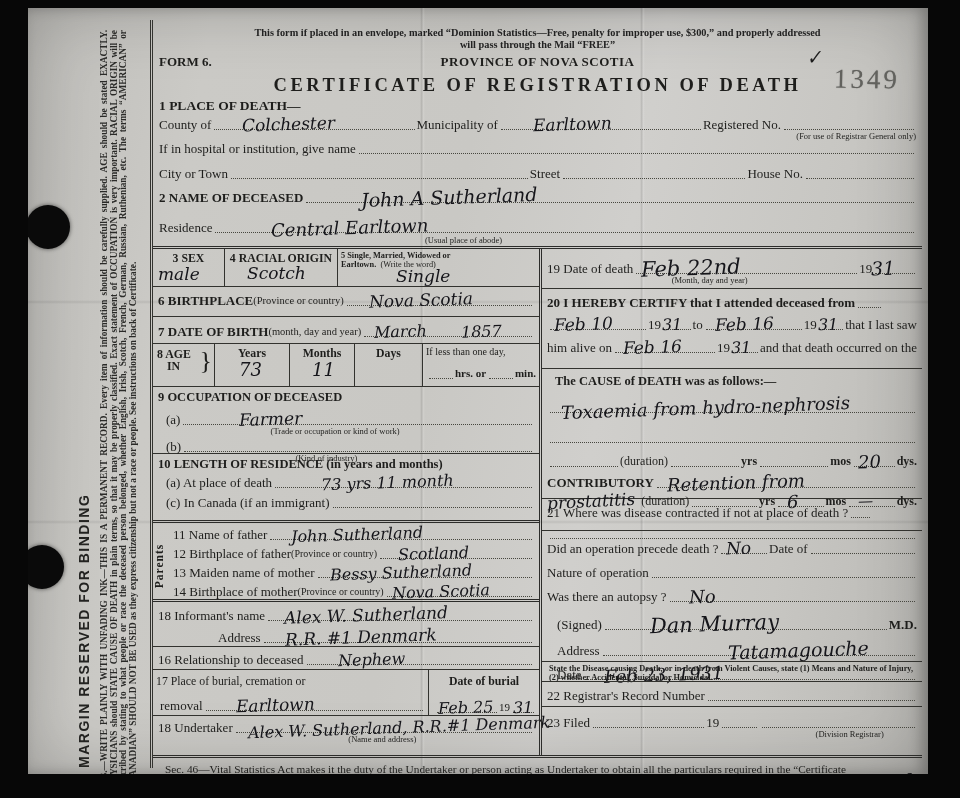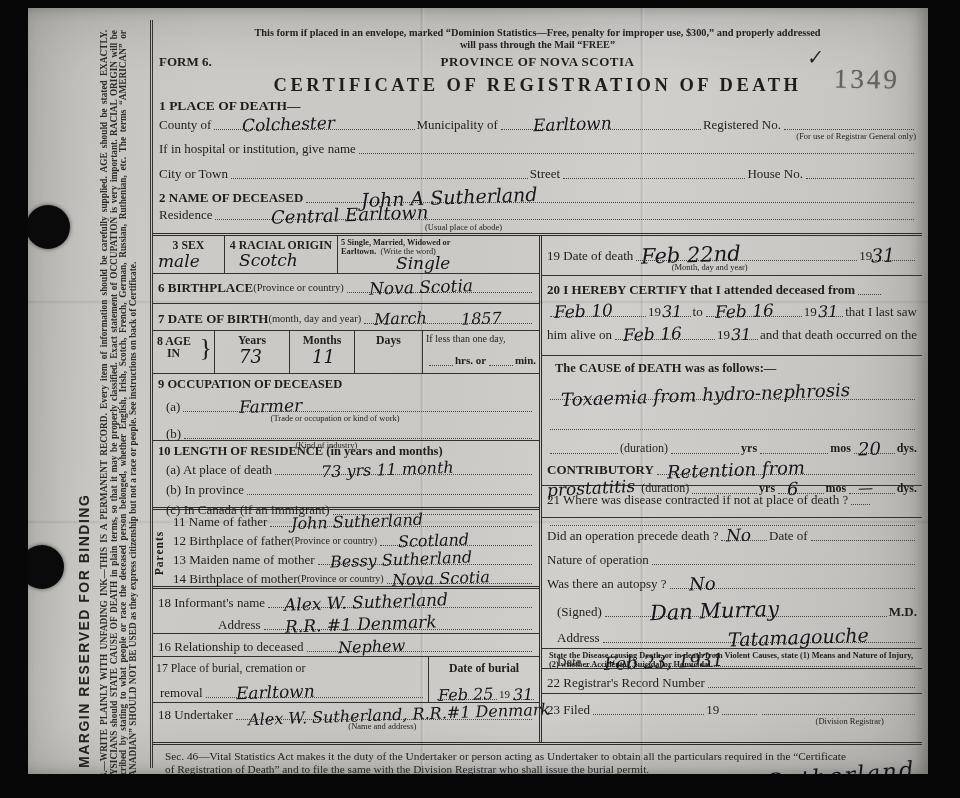--- a/index.html
+++ b/index.html
@@ -111,41 +111,41 @@
       <span class="dots" style="flex:.8"></span>
     </div>
 
     <div class="row" style="margin-top:8px">
       <span class="lbl b">2 NAME OF DECEASED</span>
       <span class="dots">
           <span class="hw hwabs" style="left:9%;font-size:19px">John A Sutherland</span>
         </span>
     </div>
 
-    <div class="row" style="margin-top:1px;margin-bottom:11px">
+    <div class="row" style="margin-top:14px;margin-bottom:11px">
       <span class="lbl">Residence</span>
       <span class="dots">
         <span class="hw hwabs" style="left:8%;font-size:18px">Central Earltown</span>
         <span class="sm" style="position:absolute;left:30%;top:14px">(Usual place of abode)</span>
       </span>
     </div>
 
     <div class="cols" style="border-top:3px double #2c2c2a">
 
       <div class="col">
 
         <div class="blk" style="height:38px;padding:0">
           <div class="cells">
             <div class="cell" style="width:72px">
               <div class="hd">3 SEX</div>
               <span class="hw" style="font-size:17px;position:absolute;left:5px;top:15px">male</span>
             </div>
             <div class="cell" style="width:113px">
               <div class="hd">4 RACIAL ORIGIN</div>
-              <span class="hw" style="font-size:17px;position:absolute;left:14px;top:14px">Scotch</span>
+              <span class="hw" style="font-size:17px;position:absolute;left:22px;top:14px">Scotch</span>
             </div>
             <div class="cell" style="flex:1">
               <div class="tiny b">5 Single, Married, Widowed or</div>
               <div class="tiny"><span class="b">Earltown.</span>&nbsp;&nbsp;<span class="it">(Write the word)</span></div>
               <span class="hw" style="font-size:17px;position:absolute;left:58px;top:17px">Single</span>
             </div>
           </div>
         </div>
 
         <div class="blk" style="height:30px">
@@ -216,24 +216,20 @@
           </div>
         </div>
 
         <div class="blk dbl" style="height:69px">
           <div class="b" style="padding-top:2px">10 LENGTH OF RESIDENCE (in years and months)</div>
           <div class="row" style="padding:2px 0 0 8px">
             <span class="lbl">(a) At place of death</span>
             <span class="dots">
                 <span class="hw hwabs" style="left:18%;font-size:16px">73 yrs 11 month</span>
               </span>
-          </div>
-          <div class="row" style="padding:4px 0 0 8px">
-            <span class="lbl">(b) In province</span>
-            <span class="dots"></span>
           </div>
           <div class="row" style="padding:4px 0 0 8px">
             <span class="lbl">(c) In Canada (if an immigrant)</span>
             <span class="dots"></span>
           </div>
         </div>
 
         <div class="blk dbl" style="height:79px;padding:1px 5px 0 0">
           <div class="parents-wrap">
             <div class="parents-lbl">

